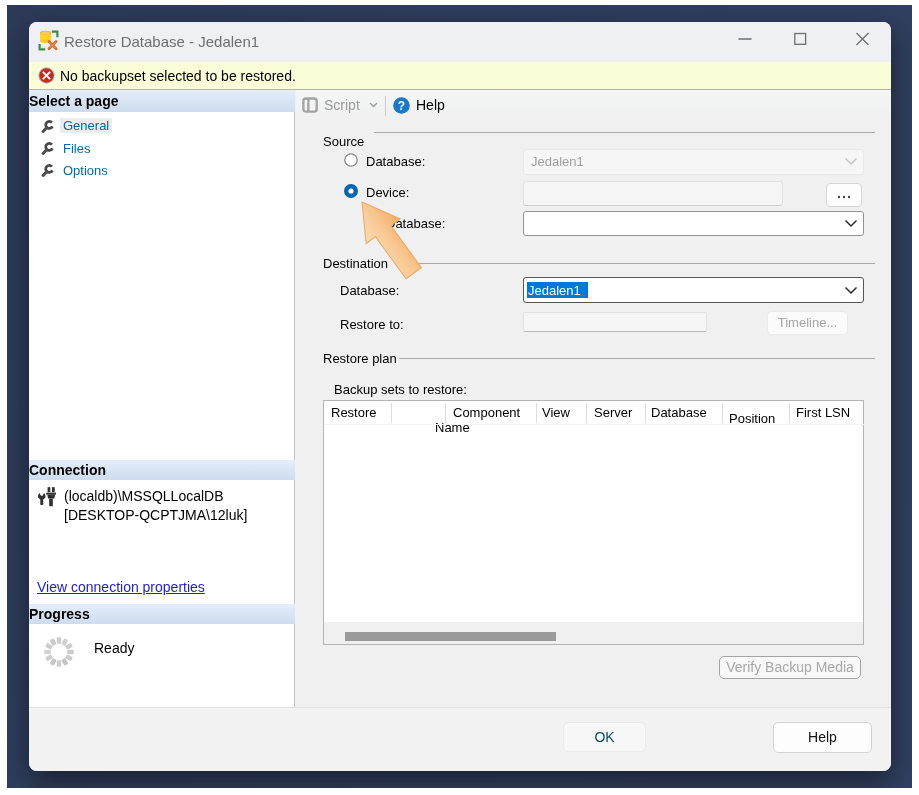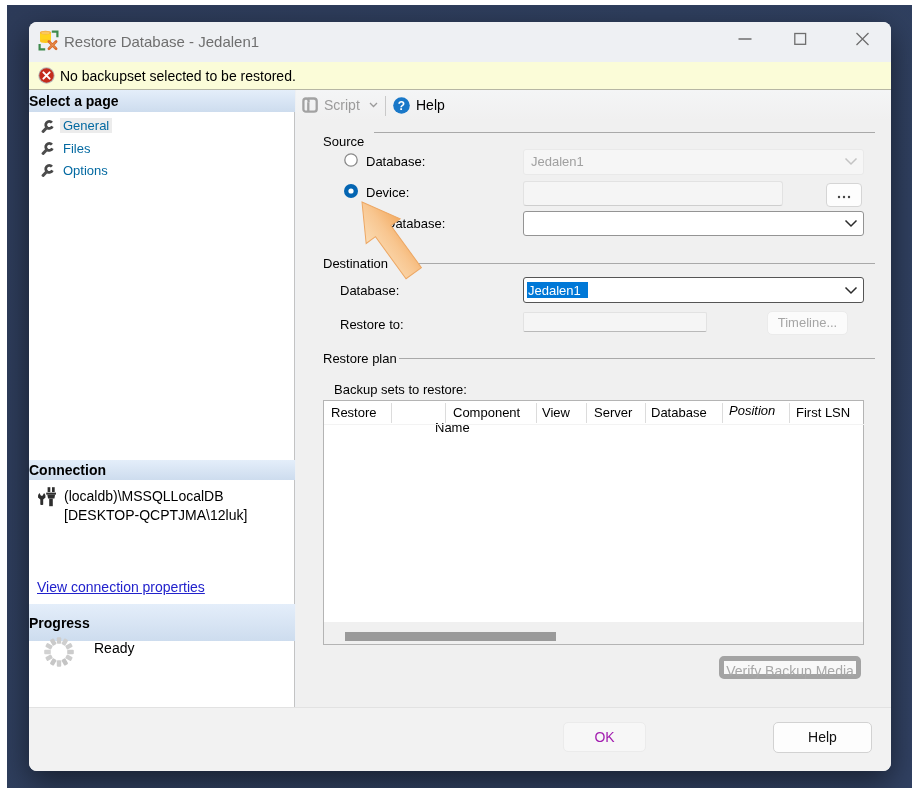--- a/index.html
+++ b/index.html
@@ -89,21 +89,21 @@
       <path d="M1 11.5 Q0.6 8.6 2.4 6.9 L4 9.7 H5.5 L7.1 6.9 Q8.9 8.6 8.5 11.5 L6.2 13.4 V18.6 Q4.8 19.6 3.3 18.6 V13.4 Z"></path>
       <rect x="10.6" y="1.2" width="2.7" height="4.8"></rect>
       <rect x="15" y="1.2" width="2.7" height="4.8"></rect>
       <rect x="9.2" y="6.6" width="9.8" height="2"></rect>
       <polygon points="10.3,8.6 18.1,8.6 17.4,12.6 11,12.6"></polygon>
       <rect x="12.2" y="12.6" width="3.6" height="7.6"></rect>
     </g>
   </svg>
   <div class="lbl" style="left:35px;top:465px;font-size:14px;line-height:18.5px;">(localdb)\MSSQLLocalDB<br>[DESKTOP-QCPTJMA\12luk]</div>
   <div class="lbl" style="left:8px;top:557px;font-size:14px;color:#2222cc;text-decoration:underline;">View connection properties</div>
-  <div class="hdr" style="top:582px;height:37px;">Progress</div>
+  <div class="hdr" style="top:582px;height:20px;">Progress</div>
   <svg class="abs" style="left:14px;top:614px" width="32" height="32" viewBox="0 0 32 32">
     <g fill="#cdcdcd">
       <rect x="13.8" y="1.2" width="4.4" height="6.6" rx="1" transform="rotate(0 16 16)"></rect>
       <rect x="13.8" y="1.2" width="4.4" height="6.6" rx="1" transform="rotate(30 16 16)" fill="#cfcfcf"></rect>
       <rect x="13.8" y="1.2" width="4.4" height="6.6" rx="1" transform="rotate(60 16 16)"></rect>
       <rect x="13.8" y="1.2" width="4.4" height="6.6" rx="1" transform="rotate(90 16 16)" fill="#cccccc"></rect>
       <rect x="13.8" y="1.2" width="4.4" height="6.6" rx="1" transform="rotate(120 16 16)"></rect>
       <rect x="13.8" y="1.2" width="4.4" height="6.6" rx="1" transform="rotate(150 16 16)" fill="#c4c4c4"></rect>
       <rect x="13.8" y="1.2" width="4.4" height="6.6" rx="1" transform="rotate(180 16 16)"></rect>
       <rect x="13.8" y="1.2" width="4.4" height="6.6" rx="1" transform="rotate(210 16 16)" fill="#c6c6c6"></rect>
@@ -176,36 +176,36 @@
   <div class="lbl" style="left:294px;top:329px;">Restore plan</div>
   <div class="gline" style="left:370px;top:336px;width:476px;"></div>
   <div class="lbl" style="left:305px;top:360px;">Backup sets to restore:</div>
   <div class="abs" style="left:294px;top:378px;width:541px;height:245px;background:#fff;border:1px solid #b4b4b4;"></div>
   <div class="lbl" style="left:302px;top:383px;">Restore</div>
   <div class="lbl" style="left:370px;top:398px;margin-left:36px;">Name</div>
   <div class="lbl" style="left:424px;top:383px;">Component</div>
   <div class="lbl" style="left:513px;top:383px;">View</div>
   <div class="lbl" style="left:565px;top:383px;">Server</div>
   <div class="lbl" style="left:622px;top:383px;">Database</div>
-  <div class="lbl" style="left:700px;top:381px;font-style:italic;">Position</div>
+  <div class="lbl" style="left:700px;top:389px;">Position</div>
   <div class="lbl" style="left:767px;top:383px;">First LSN</div>
   <div class="abs" style="left:295px;top:402px;width:540px;height:1px;background:#f3f3f3;"></div>
   <div class="abs" style="left:362px;top:381px;width:1px;height:20px;background:#dcdcdc;"></div>
   <div class="abs" style="left:416px;top:381px;width:1px;height:20px;background:#dcdcdc;"></div>
   <div class="abs" style="left:507px;top:381px;width:1px;height:20px;background:#dcdcdc;"></div>
   <div class="abs" style="left:557px;top:381px;width:1px;height:20px;background:#dcdcdc;"></div>
   <div class="abs" style="left:616px;top:381px;width:1px;height:20px;background:#dcdcdc;"></div>
   <div class="abs" style="left:693px;top:381px;width:1px;height:20px;background:#dcdcdc;"></div>
   <div class="abs" style="left:760px;top:381px;width:1px;height:20px;background:#dcdcdc;"></div>
   <div class="abs" style="left:295px;top:600px;width:539px;height:22px;background:#f0f0f0;"></div>
   <div class="abs" style="left:316px;top:610px;width:211px;height:9px;background:#9a9a9a;"></div>
-  <div class="btn" style="left:690px;top:634px;width:142px;height:23px;background:#f8f8f8;border:5px solid #a3a3a3;color:#a8a8a8;line-height:21px;font-size:14px;">Verify Backup Media</div>
+  <div class="btn" style="left:690px;top:634px;width:142px;height:23px;background:#f8f8f8;border:1px solid #a3a3a3;color:#a8a8a8;line-height:21px;font-size:14px;">Verify Backup Media</div>
 
   <div id="footer"></div>
-  <div class="btn" style="left:534px;top:700px;width:83px;height:30px;background:#f7f7f7;border:1px solid #ebebeb;color:#a21caf;line-height:28px;">OK</div>
+  <div class="btn" style="left:534px;top:700px;width:83px;height:30px;background:#f7f7f7;border:1px solid #ebebeb;color:#0c4a6e;line-height:28px;">OK</div>
   <div class="btn" style="left:744px;top:700px;width:99px;height:31px;background:#fdfdfd;border:1px solid #d2d2d2;color:#111;line-height:29px;">Help</div>
 </div>
 </div>
 
 <svg id="arrowsvg" viewBox="0 0 919 795">
   <defs>
     <linearGradient id="agrad" x1="0" y1="0" x2="1" y2="0">
       <stop offset="0" stop-color="#fbdcb4"></stop>
       <stop offset="0.55" stop-color="#f8c690"></stop>
       <stop offset="1" stop-color="#f3ab62"></stop>

